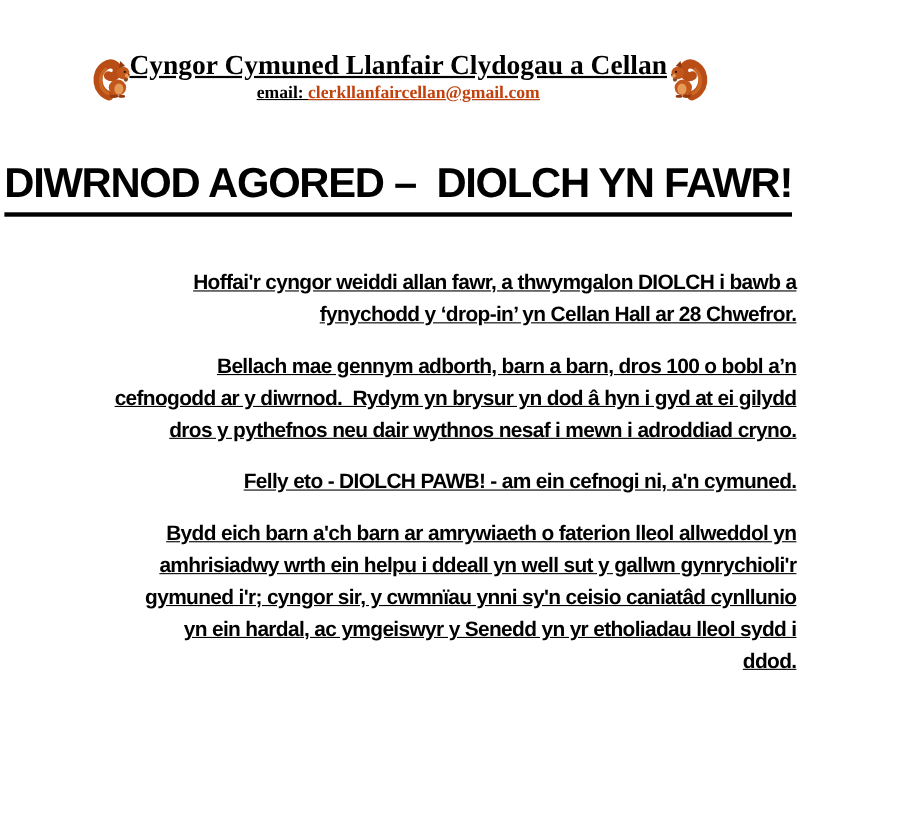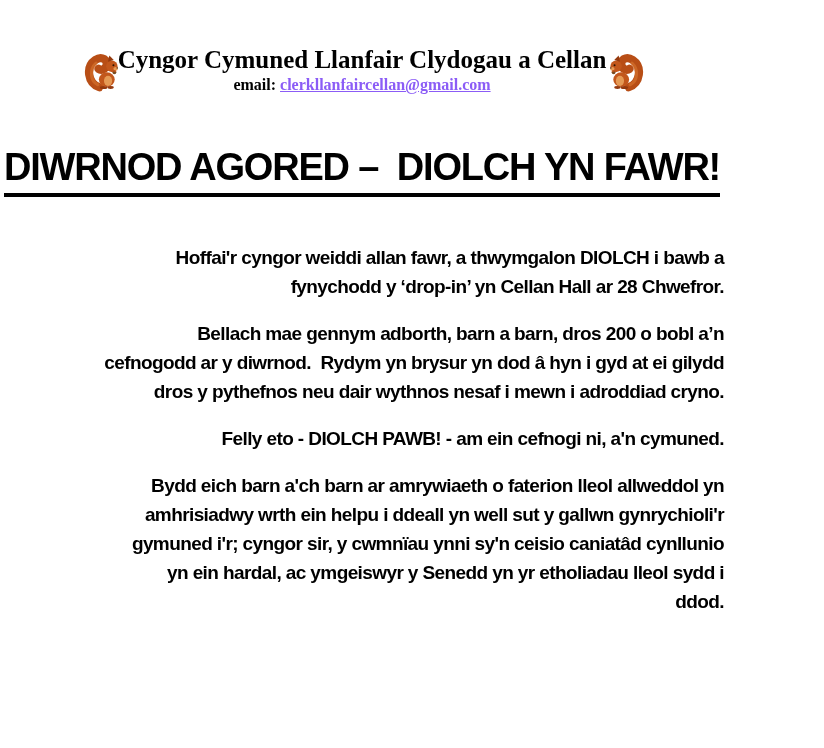--- a/index.html
+++ b/index.html
@@ -12,20 +12,21 @@
     height: 748px;
     overflow: hidden;
     font-family: "Liberation Sans", sans-serif;
     color: #000000;
   }
   .page {
     position: relative;
     width: 724px;
     height: 748px;
     background: #ffffff;
+    text-decoration: underline;
   }
   
   .letterhead {
     position: relative;
     padding-top: 46px;
     text-align: center;
   }
   .squirrel {
     position: absolute;
     top: 50px;
@@ -43,21 +44,21 @@
     white-space: pre;
   }
   .org-contact {
     font-family: "Liberation Serif", serif;
     font-weight: bold;
     font-size: 16px;
     line-height: 22px;
     white-space: pre;
   }
   .email-link {
-    color: #8b5cf6;
+    color: #c2410c;
     text-decoration: underline;
     cursor: pointer;
   }
   
   .heading-wrap {
     margin-top: 50px;
     text-align: center;
   }
   .notice-heading {
     display: inline-block;
@@ -132,21 +133,21 @@
     <div class="org-contact"><span>email: </span><a class="email-link">clerkllanfaircellan@gmail.com</a></div>
   </header>
 
   <div class="heading-wrap">
     <span class="notice-heading">DIWRNOD AGORED –  DIOLCH YN FAWR!</span>
   </div>
 
   <main class="bodytext">
     <p>Hoffai'r cyngor weiddi allan fawr, a thwymgalon DIOLCH i bawb a
 fynychodd y ‘drop-in’ yn Cellan Hall ar 28 Chwefror.</p>
-    <p>Bellach mae gennym adborth, barn a barn, dros 200 o bobl a’n
+    <p>Bellach mae gennym adborth, barn a barn, dros 100 o bobl a’n
 cefnogodd ar y diwrnod.  Rydym yn brysur yn dod â hyn i gyd at ei gilydd
 dros y pythefnos neu dair wythnos nesaf i mewn i adroddiad cryno.</p>
     <p>Felly eto - DIOLCH PAWB! - am ein cefnogi ni, a'n cymuned.</p>
     <p>Bydd eich barn a'ch barn ar amrywiaeth o faterion lleol allweddol yn
 amhrisiadwy wrth ein helpu i ddeall yn well sut y gallwn gynrychioli'r
 gymuned i'r; cyngor sir, y cwmnïau ynni sy'n ceisio caniatâd cynllunio
 yn ein hardal, ac ymgeiswyr y Senedd yn yr etholiadau lleol sydd i
 ddod.</p>
   </main>
 

